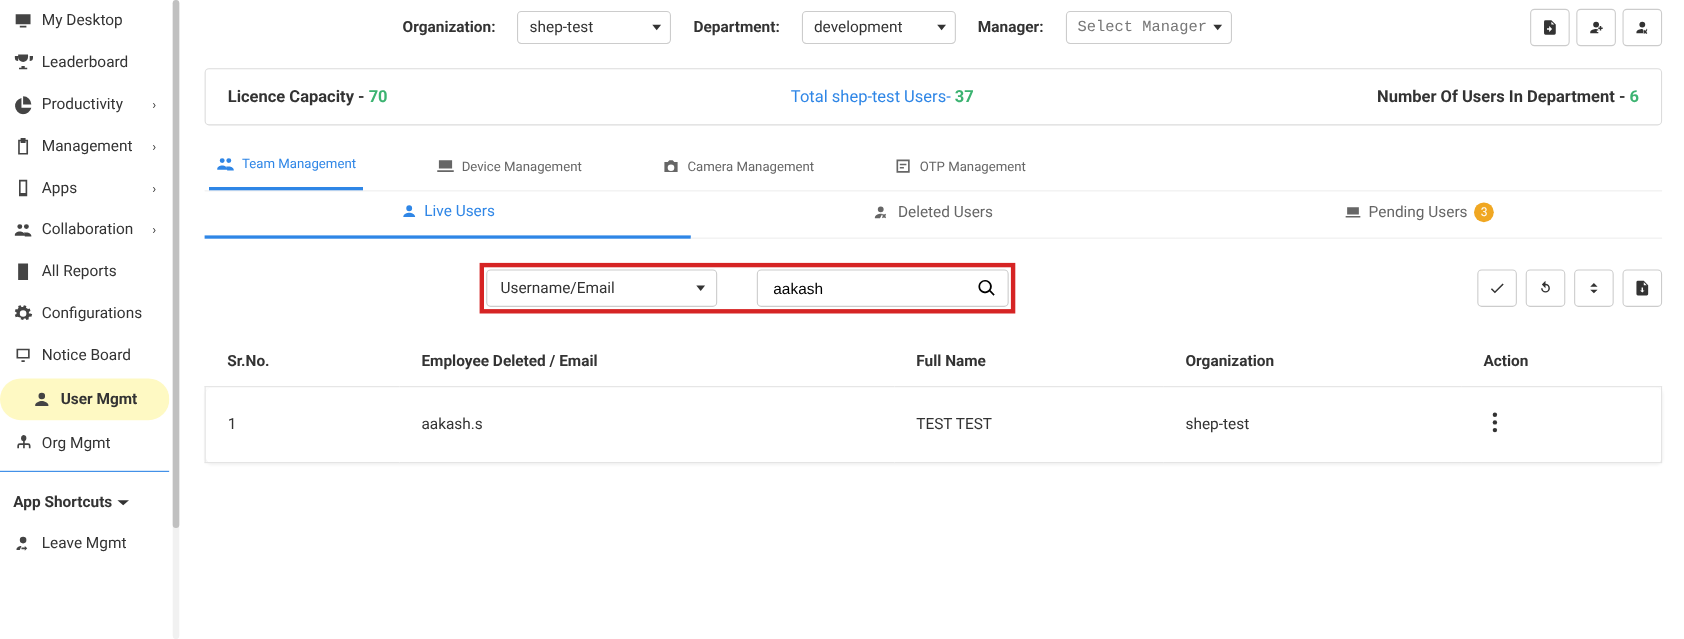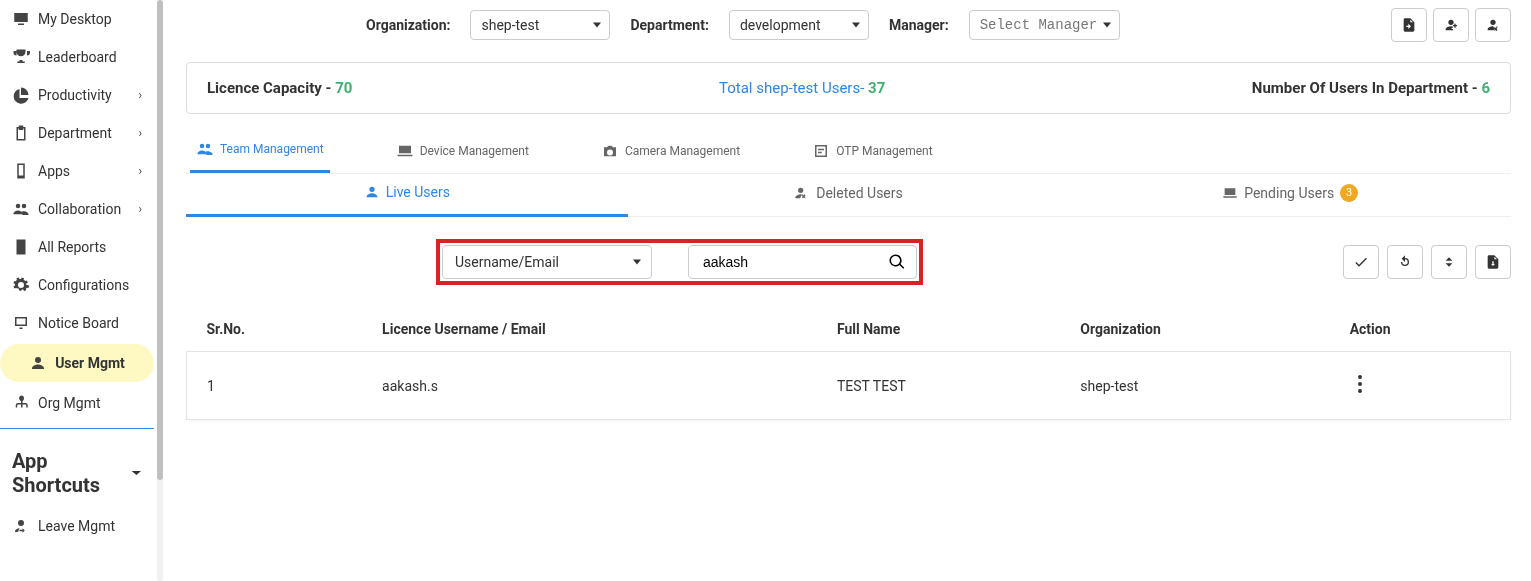--- a/index.html
+++ b/index.html
@@ -3,21 +3,21 @@
   <meta charset="utf-8">
   <style>
     * { margin:0; padding:0; box-sizing:border-box; }
     body { font-family:-apple-system,BlinkMacSystemFont,"Segoe UI",Roboto,Arial,sans-serif; background:#fff; color:#333; width:1531px; height:581px; display:flex; }
     
     .sidebar { width:154px; background:#fff; height:100%; position:relative; }
     .side-item { display:flex; align-items:center; padding:10px 12px; font-size:14px; color:#333; cursor:pointer; white-space:nowrap; gap:8px; }
     .side-item .chev { margin-left:auto; font-size:12px; color:#444; }
     .side-item.active { background:#fef9c3; border-radius:20px; margin:2px 0; font-weight:700;justify-content:center; }
     .sidebar .divider { height:1px; background:#2f86e6; margin:6px 0 10px; }
-    .app-shortcuts { padding:10px 12px; font-weight:700; font-size:20px; cursor:pointer; display:flex; align-items:center; gap:4px; }
+    .app-shortcuts { padding:10px 12px; font-weight:700; font-size:14px; cursor:pointer; display:flex; align-items:center; gap:4px; }
     .icon { width:18px; height:18px; fill:#444; flex-shrink:0; display:block; }
 
     
     .split { width:12px; background:#fff; position:relative; }
     .split::before{ content:""; position:absolute; top:0; bottom:0; left:3px; width:6px; background:#f1f1f1; border-radius:3px;}
     .split::after{ content:""; position:absolute; top:0; height:480px; left:3px; width:6px; background:#c0c0c0; border-radius:3px;}
 
     
     .main { flex:1; padding:8px 20px; overflow:hidden; }
     .filters { display:flex; align-items:center; gap:20px; margin-bottom:20px; padding-left:180px;}
@@ -84,21 +84,21 @@
         <svg viewBox="0 0 24 24" class="icon">
           <path d="M12 2v10h10A10 10 0 0012 2zm-2 2a10 10 0 1012 12H10V4z"></path>
         </svg>
         <span>Productivity</span>
         <span class="chev">›</span>
       </div>
       <div class="side-item">
         <svg viewBox="0 0 24 24" class="icon">
           <path d="M9 2h6v2h3v18H6V4h3V2zm0 4H8v14h8V6h-1v2H9V6z"></path>
         </svg>
-        <span>Department</span>
+        <span>Management</span>
         <span class="chev">›</span>
       </div>
       <div class="side-item">
         <svg viewBox="0 0 24 24" class="icon">
           <path d="M7 2h10v20H7zM9 4v14h6V4z"></path>
         </svg>
         <span>Apps</span>
         <span class="chev">›</span>
       </div>
       <div class="side-item">
@@ -275,21 +275,21 @@
             <path d="M14 2H6a2 2 0 00-2 2v16a2 2 0 002 2h12a2 2 0 002-2V8l-6-6zm0 2l4 4h-4V4zm-3 7h2v4h2l-3 3-3-3h2v-4z"></path>
           </svg>
         </div>
     </div>
   </div>
 
   <table>
     <thead>
         <tr>
       <th>Sr.No.</th>
-      <th>Licence Username / Email</th>
+      <th>Employee Deleted / Email</th>
       <th>Full Name</th>
       <th>Organization</th>
       <th>Action</th>
     </tr>
       </thead>
     <tbody id="tbody">
         <tr class="data-row">
           <td>1</td>
           <td>aakash.s</td>
           <td>TEST TEST</td>

